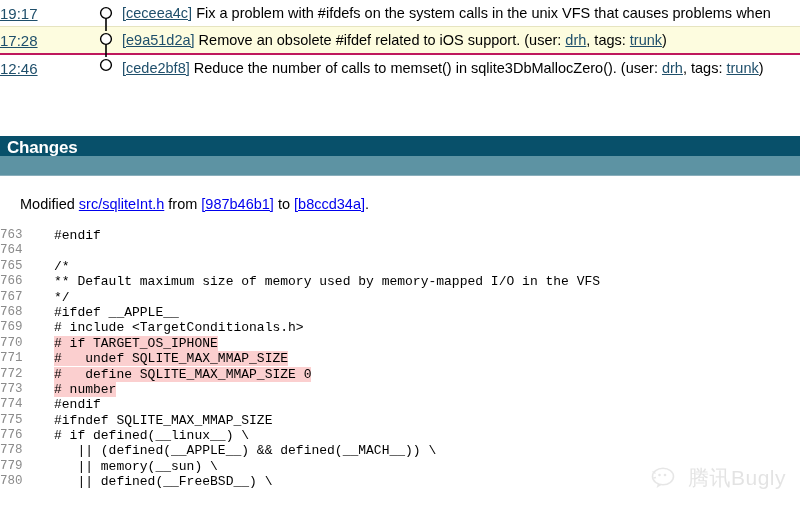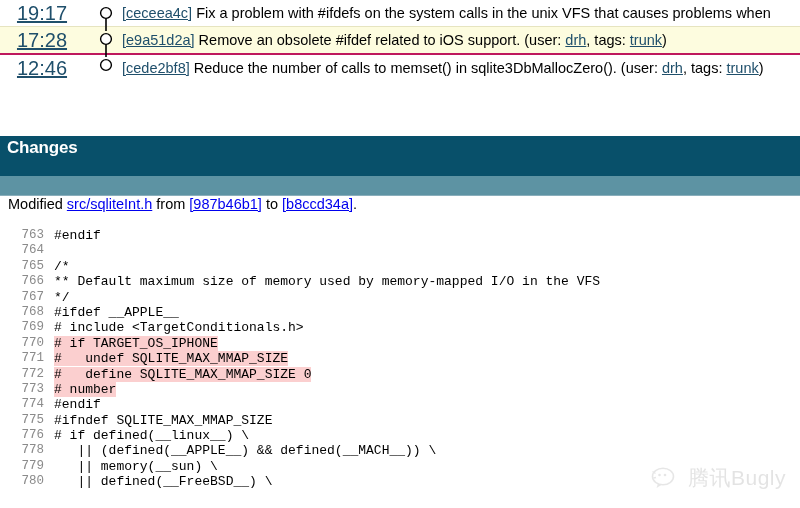--- a/index.html
+++ b/index.html
@@ -49,23 +49,23 @@
     white-space: nowrap;
     overflow: hidden;
   }
   .tl-row.sel {
     background: #fdfcdf;
     border-top: 1px solid #e6e4c0;
     border-bottom: 2px solid #be185d;
   }
   .tl-time {
     width: 92px;
-    text-align: center;
+    text-align: left;
     padding-right: 8px;
-    font-size: 20px;
+    font-size: 15px;
     box-sizing: border-box;
     flex: 0 0 auto;
   }
   .tl-time a {
     color: #1f4f6b;
     text-decoration: underline;
   }
   .tl-graph {
     width: 28px;
     flex: 0 0 auto;
@@ -95,39 +95,39 @@
 
   
   #changes-header {
     position: absolute;
     left: 0;
     top: 136px;
     width: 800px;
   }
   .hdr-dark {
     background: #08506a;
-    height: 40px;
+    height: 20px;
     line-height: 24px;
     color: #ffffff;
     font-size: 17px;
     font-weight: bold;
     padding-left: 7px;
     box-sizing: border-box;
     letter-spacing: -0.2px;
   }
   .hdr-light {
     background: #5d93a3;
     height: 19px;
     border-bottom: 1px solid #89aebb;
   }
 
   
   #modified-line {
     position: absolute;
-    left: 4px;
+    left: 16px;
     top: 196px;
     width: 732px;
     font-size: 14.5px;
     padding-left: 4px;
     box-sizing: border-box;
   }
 
   
   #code-block {
     position: absolute;
@@ -139,21 +139,20 @@
     line-height: 15.4px;
   }
   .code-line {
     display: flex;
     white-space: pre;
     height: 15.4px;
   }
   .ln {
     width: 54px;
     flex: 0 0 auto;
-    text-align: right;
     padding-right: 10px;
     box-sizing: border-box;
     color: #8b8b8b;
     font-size: 12.5px;
   }
   .ctext {
     flex: 0 0 auto;
     color: #000000;
   }
   .ctext .hl {

